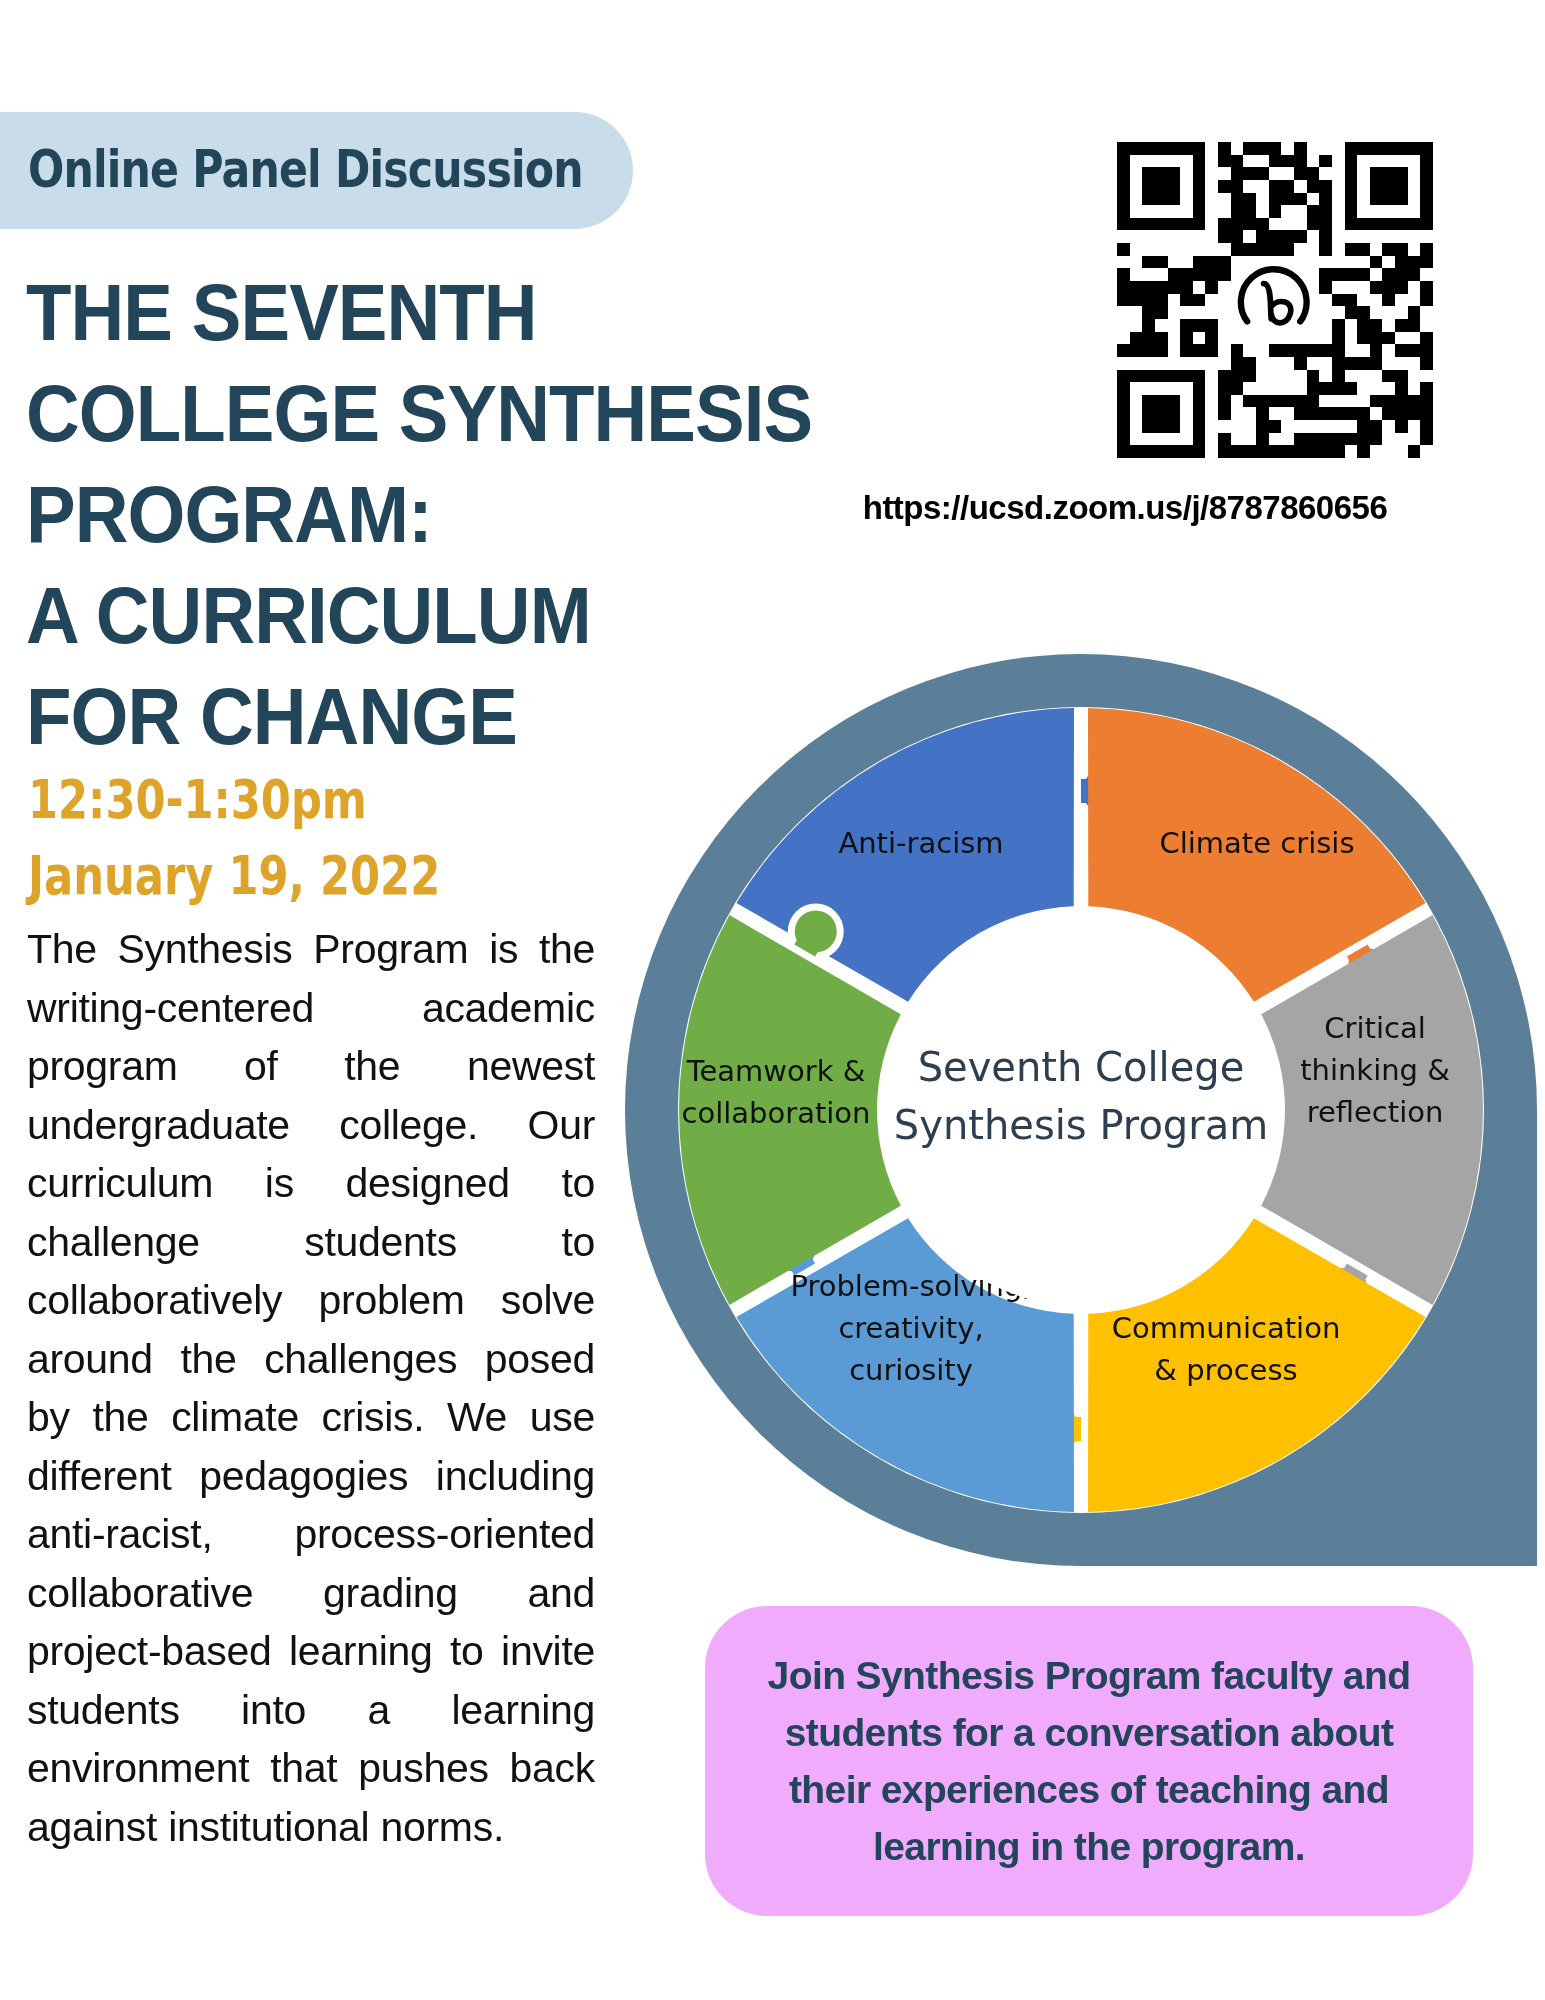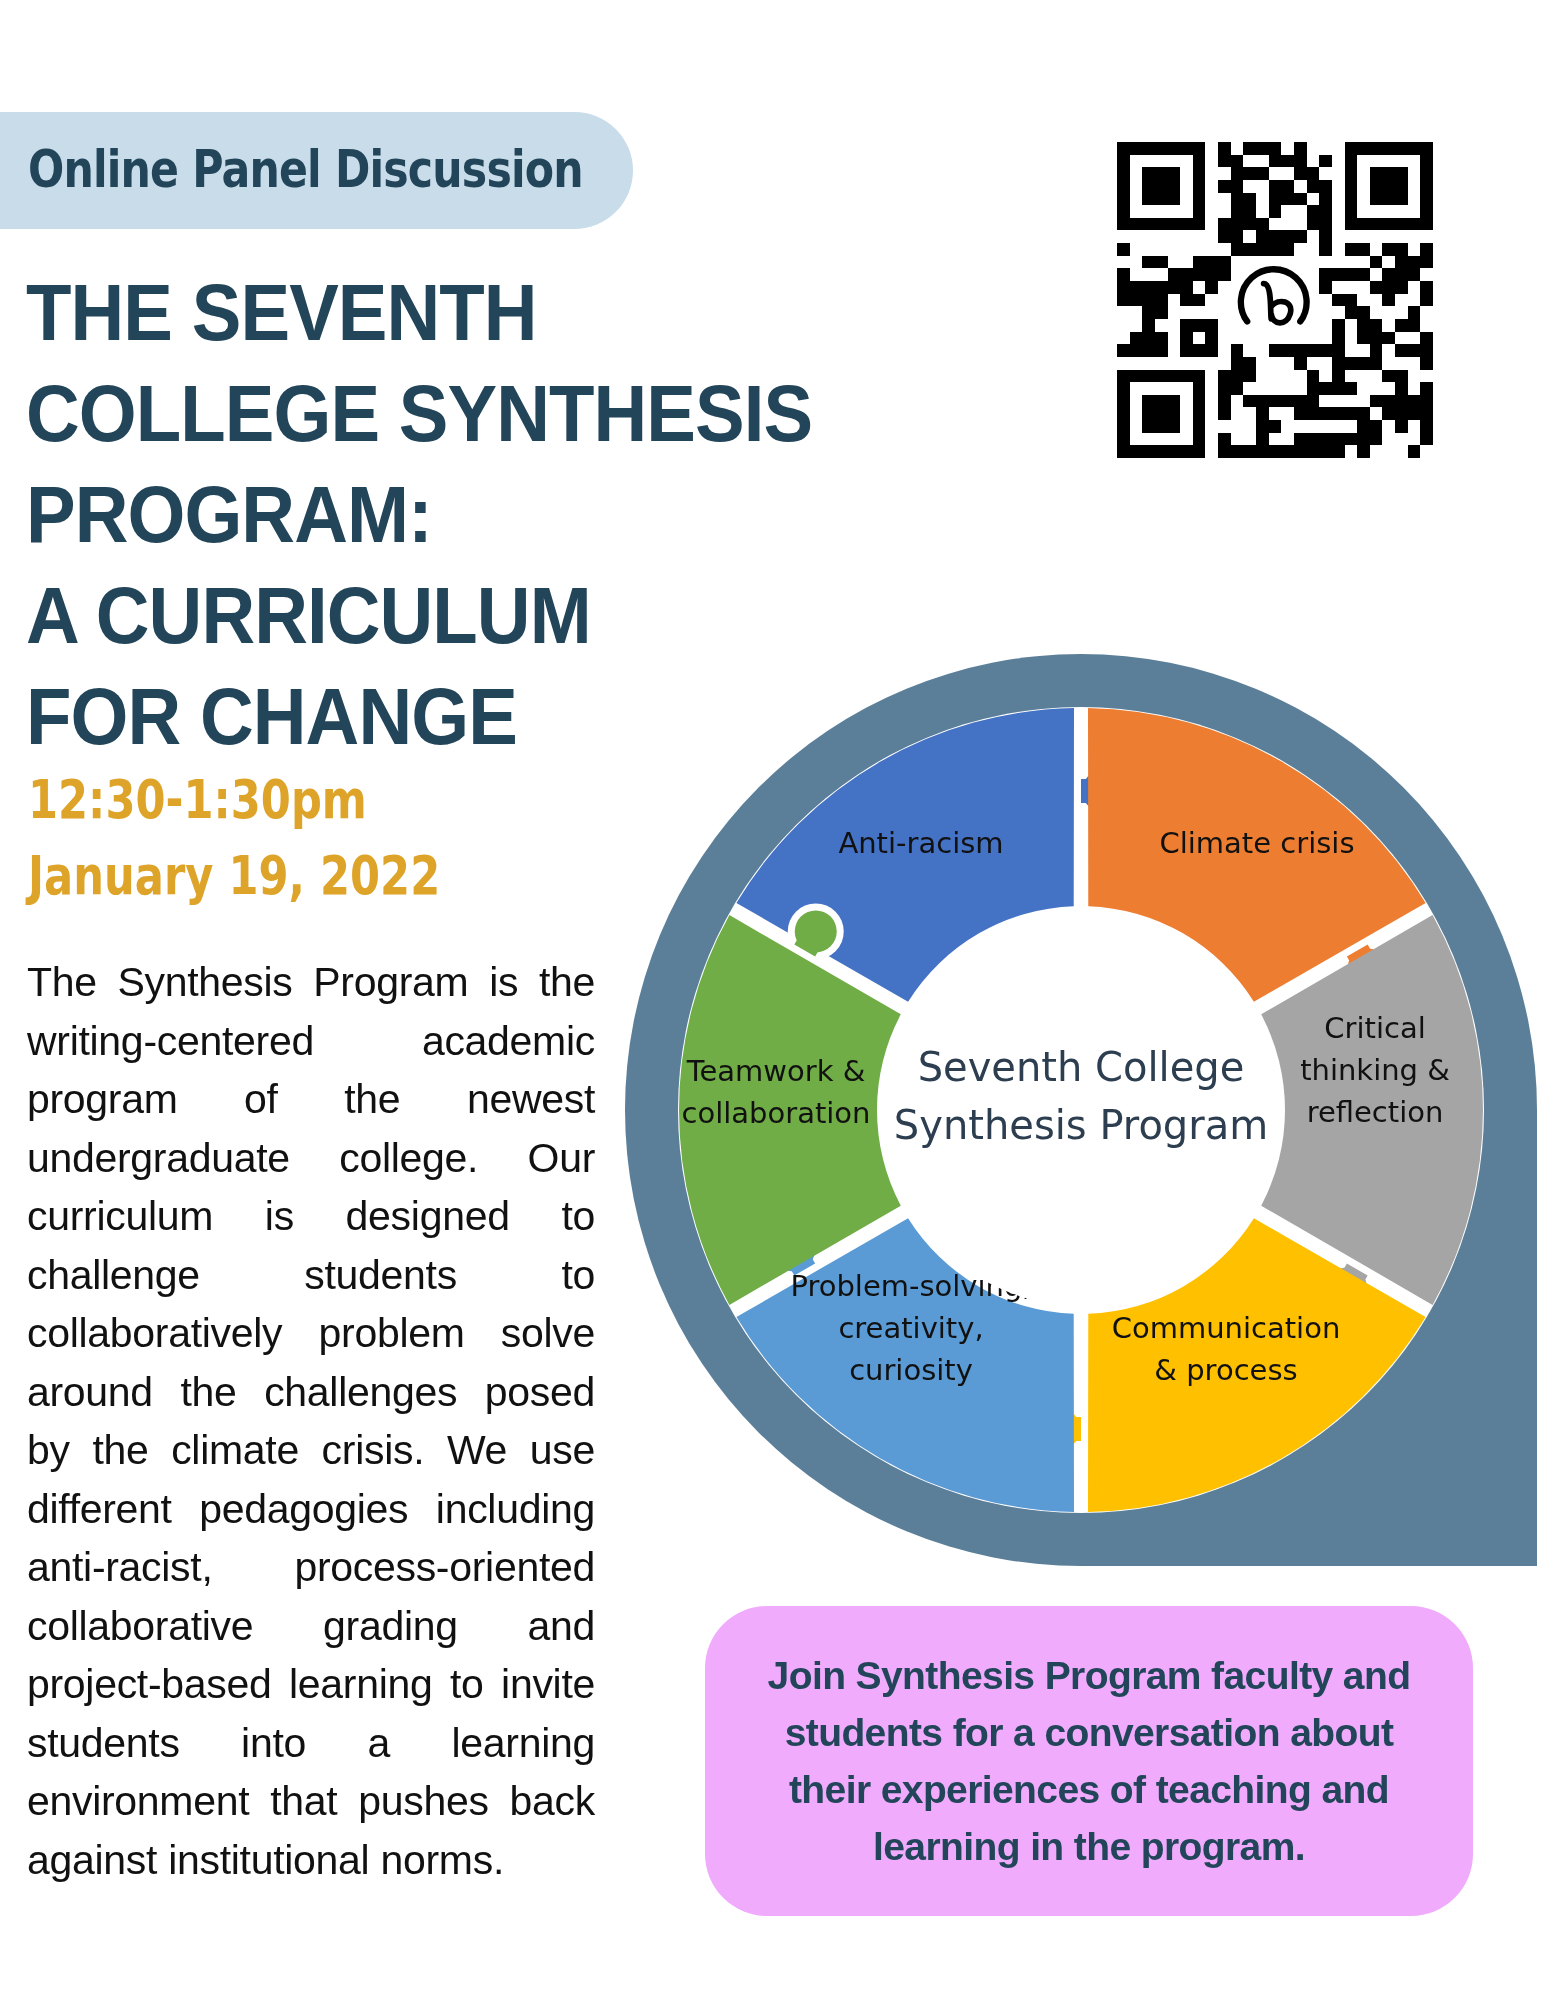--- a/index.html
+++ b/index.html
@@ -20,21 +20,21 @@
     transform: scaleX(0.93); transform-origin: left top;
   }
   .title span { display: block; white-space: nowrap; }
   .when {
     position: absolute; left: 28px; top: 762px; font-family: "DejaVu Sans", sans-serif;
     font-weight: bold; font-size: 54px; line-height: 76px; color: #dea42a;
     transform: scaleX(0.8); transform-origin: left top;
   }
   .when span { display: block; white-space: nowrap; }
   .desc {
-    position: absolute; left: 27px; top: 953px; width: 568px; margin: 0;
+    position: absolute; left: 27px; top: 920px; width: 568px; margin: 0;
     font-family: "Liberation Sans", sans-serif; font-size: 41px; line-height: 58.5px;
     color: #111111; text-align: justify; letter-spacing: -0.3px;
   }
   .qr {
     position: absolute; left: 1117px; top: 142px; width: 316px; height: 316px;
   }
   .qr-caption {
     position: absolute; left: 800px; top: 484px; width: 650px; text-align: center;
     font-family: "Liberation Sans", sans-serif; font-weight: bold; font-size: 33px;
     line-height: 48px; color: #000000; letter-spacing: -0.5px;
@@ -304,20 +304,21 @@
     <rect x="0" y="18" width="7" height="7" fill="#000"></rect>
     <rect x="1" y="19" width="5" height="5" fill="#fff"></rect>
     <rect x="2" y="20" width="3" height="3" fill="#000"></rect>
     <g>
       <path d="M10.3,14.2 A2.6,2.6 0 1 1 14.5,14.2" fill="none" stroke="#000" stroke-width="0.5" stroke-linecap="round" shape-rendering="geometricPrecision"></path>
       <path d="M11.6,11.2 C12.3,11.2 12.1,13.5 12.2,14 M12.2,13 C12.8,12.3 14,12.6 13.7,13.6 C13.4,14.6 12.3,14.5 12.2,13.6" fill="none" stroke="#000" stroke-width="0.45" stroke-linecap="round" shape-rendering="geometricPrecision"></path>
     </g>
   </svg>
 
 <div class="qr-caption">
+  <span>https://ucsd.zoom.us/j/8787860656</span>
 </div>
 
 <svg class="diagram" viewBox="0 0 1545 2000">
   <g id="ring-bg">
       <path d="M 625 1110 A 456 456 0 1 1 1537 1110 L 1537 1566 L 1081 1566 A 456 456 0 0 1 625 1110 Z" fill="#5b7f99"></path>
       <circle cx="1081" cy="1110" r="403" fill="#ffffff"></circle>
     </g>
   <g id="pieces">
       <path d="M 1074.0003537400064 708.0609437337112 A 402 402 0 0 0 736.4103896302478 902.9686003881963 L 908.0855601000941 1001.756771694014 A 204 204 0 0 1 1073.7158344493303 906.1300882125308 Z" fill="#4472c4"></path>
       <circle cx="1103" cy="791" r="28" fill="#ffffff"></circle>

